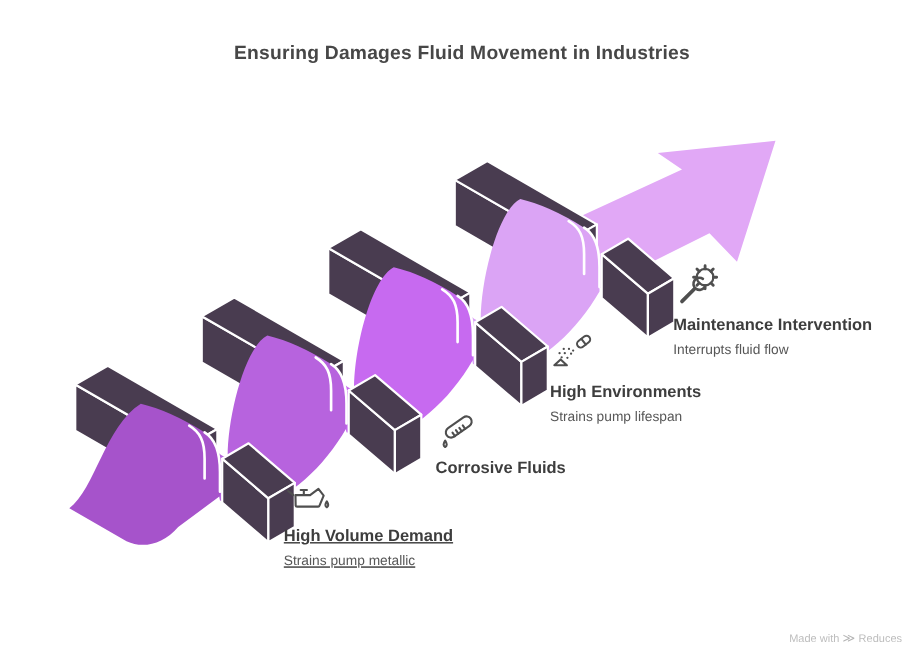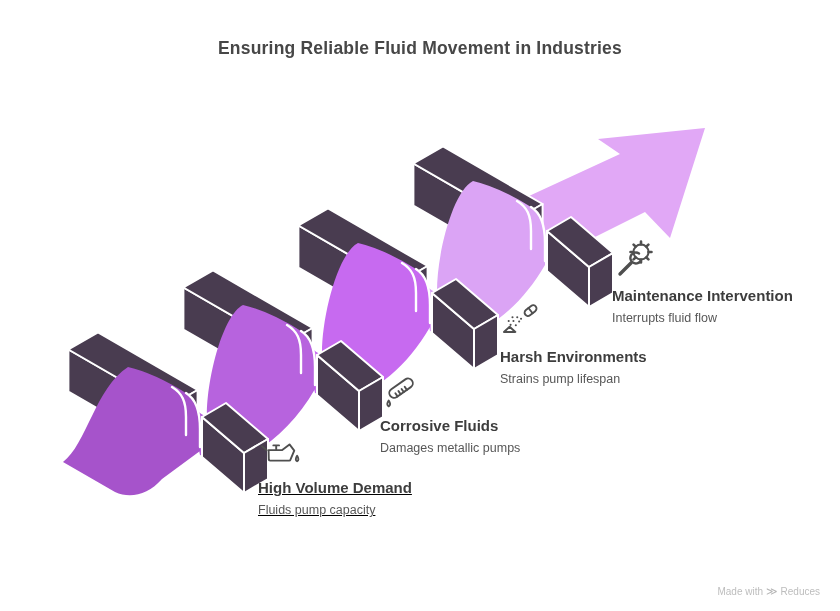--- a/index.html
+++ b/index.html
@@ -15,31 +15,31 @@
   .blockface{stroke:#ffffff;stroke-width:2;stroke-linejoin:round;}
   .ribbon{fill:currentColor;stroke:none;}
   .foldline{fill:none;stroke:#ffffff;stroke-width:2.4;stroke-linecap:round;}
   .item{position:absolute;width:230px;}
   .item .glyph{display:block;margin:0 0 7px 0;}
   .icon-stroke{stroke:#4f4f4f;fill:none;stroke-width:2;stroke-linecap:round;stroke-linejoin:round;}
   .icon-dots{stroke:#4f4f4f;fill:none;stroke-width:2.2;stroke-linecap:round;}
   .item h3{margin:0 0 7px 0;font-size:15px;font-weight:bold;color:#3d3d3d;}
   .item p{margin:0;font-size:12.5px;color:#575757;}
   .watermark{
-    position:absolute;right:20px;bottom:14px;font-size:10px;color:#bdbdbd;
+    position:absolute;right:20px;bottom:24px;font-size:10px;color:#bdbdbd;
     display:flex;align-items:center;gap:3px;
   }
   .watermark .logo{font-size:11px;line-height:1;color:#b5b5b5;}
 </style>
 </head>
 <body>
 
 <div class="canvas">
 
-  <div class="title">Ensuring Reliable Fluid Movement in Industries</div>
+  <div class="title">Ensuring Damages Fluid Movement in Industries</div>
 
   <svg class="diagram" width="840" height="611" viewBox="0 0 840 611">
     <defs>
 
       <g id="hurdle-first">
         <g class="blockface" fill="#493c50">
           <polygon points="-59.6,24.5 40,82 40,40 -59.6,-17.5"></polygon>
           <polygon points="-59.6,-17.5 40,40 69.6,23 -30,-34.5"></polygon>
           <polygon points="40,82 40,40 69.6,23 69.6,65"></polygon>
         </g>
@@ -78,45 +78,44 @@
     <use href="#hurdle-first" transform="translate(128,367)" color="#a653cb"></use>
   </svg>
 
   <div class="item" style="left:258px;top:434px;text-decoration:underline;">
     <svg class="glyph" width="44" height="38" viewBox="0 0 44 40">
       <path class="icon-stroke" d="M 3,13 L 8,17 M 15,12 L 21,12 M 18,12 L 18,16"></path>
       <path class="icon-stroke" d="M 10,17 L 24,17 L 32,11 L 37,17.5 L 33,27 Q 32.7,28 31.7,28 L 11.5,28 Q 10.3,28 10.2,27 Z"></path>
       <path class="icon-stroke" d="M 40,23 C 38.2,25.8 38.2,27.6 40,28.6 C 41.8,27.6 41.8,25.8 40,23 Z"></path>
     </svg>
     <h3>High Volume Demand</h3>
-    <p>Fluids pump capacity</p>
+    <p>Strains pump metallic</p>
   </div>
 
-  <div class="item" style="left:380px;top:372px;">
+  <div class="item" style="left:396px;top:372px;">
     <svg class="glyph" width="44" height="38" viewBox="0 0 44 40">
       <g transform="rotate(-35 21 17)">
         <rect class="icon-stroke" x="7" y="12" width="28" height="10" rx="5"></rect>
         <path class="icon-stroke" d="M 13,22 L 13,18 M 17,22 L 17,18 M 21,22 L 21,18 M 25,22 L 25,18"></path>
       </g>
       <path class="icon-stroke" d="M 8,30 C 6,33 6,35 8,36.2 C 10,35 10,33 8,30 Z"></path>
     </svg>
     <h3>Corrosive Fluids</h3>
-    <p>Damages metallic pumps</p>
   </div>
 
   <div class="item" style="left:500px;top:303px;">
     <svg class="glyph" width="44" height="38" viewBox="0 0 44 40">
       <g transform="rotate(-38 31 8)">
         <rect class="icon-stroke" x="24" y="4.5" width="14" height="7" rx="3.5"></rect>
         <path class="icon-stroke" d="M 31,4.5 L 31,11.5"></path>
       </g>
       <path class="icon-dots" d="M 17,15 h 0 M 13,19 h 0 M 19,19.5 h 0 M 10,23 h 0 M 15.5,23.5 h 0 M 21,16.5 h 0 M 12,15 h 0 M 8,19 h 0"></path>
       <path class="icon-stroke" d="M 3,30.5 L 9,25 L 15,30.5 Z"></path>
     </svg>
-    <h3>Harsh Environments</h3>
+    <h3>High Environments</h3>
     <p>Strains pump lifespan</p>
   </div>
 
   <div class="item" style="left:612px;top:240px;">
     <svg class="glyph" width="44" height="40" viewBox="0 0 44 40">
       <circle class="icon-stroke" cx="29" cy="12" r="7.5"></circle>
       <path class="icon-stroke" style="stroke-width:2.6" d="M 36.5,12 L 39.5,12 M 34.3,17.3 L 36.4,19.4 M 29,19.5 L 29,22.5 M 23.7,17.3 L 21.6,19.4 M 21.5,12 L 18.5,12 M 23.7,6.7 L 21.6,4.6 M 29,4.5 L 29,1.5 M 34.3,6.7 L 36.4,4.6"></path>
       <path class="icon-stroke" style="stroke-width:3.4" d="M 8,34 L 19,23"></path>
       <path class="icon-stroke" style="stroke-width:2.4" d="M 27,13.5 A 5.5,5.5 0 1 0 28.5,21"></path>
     </svg>

